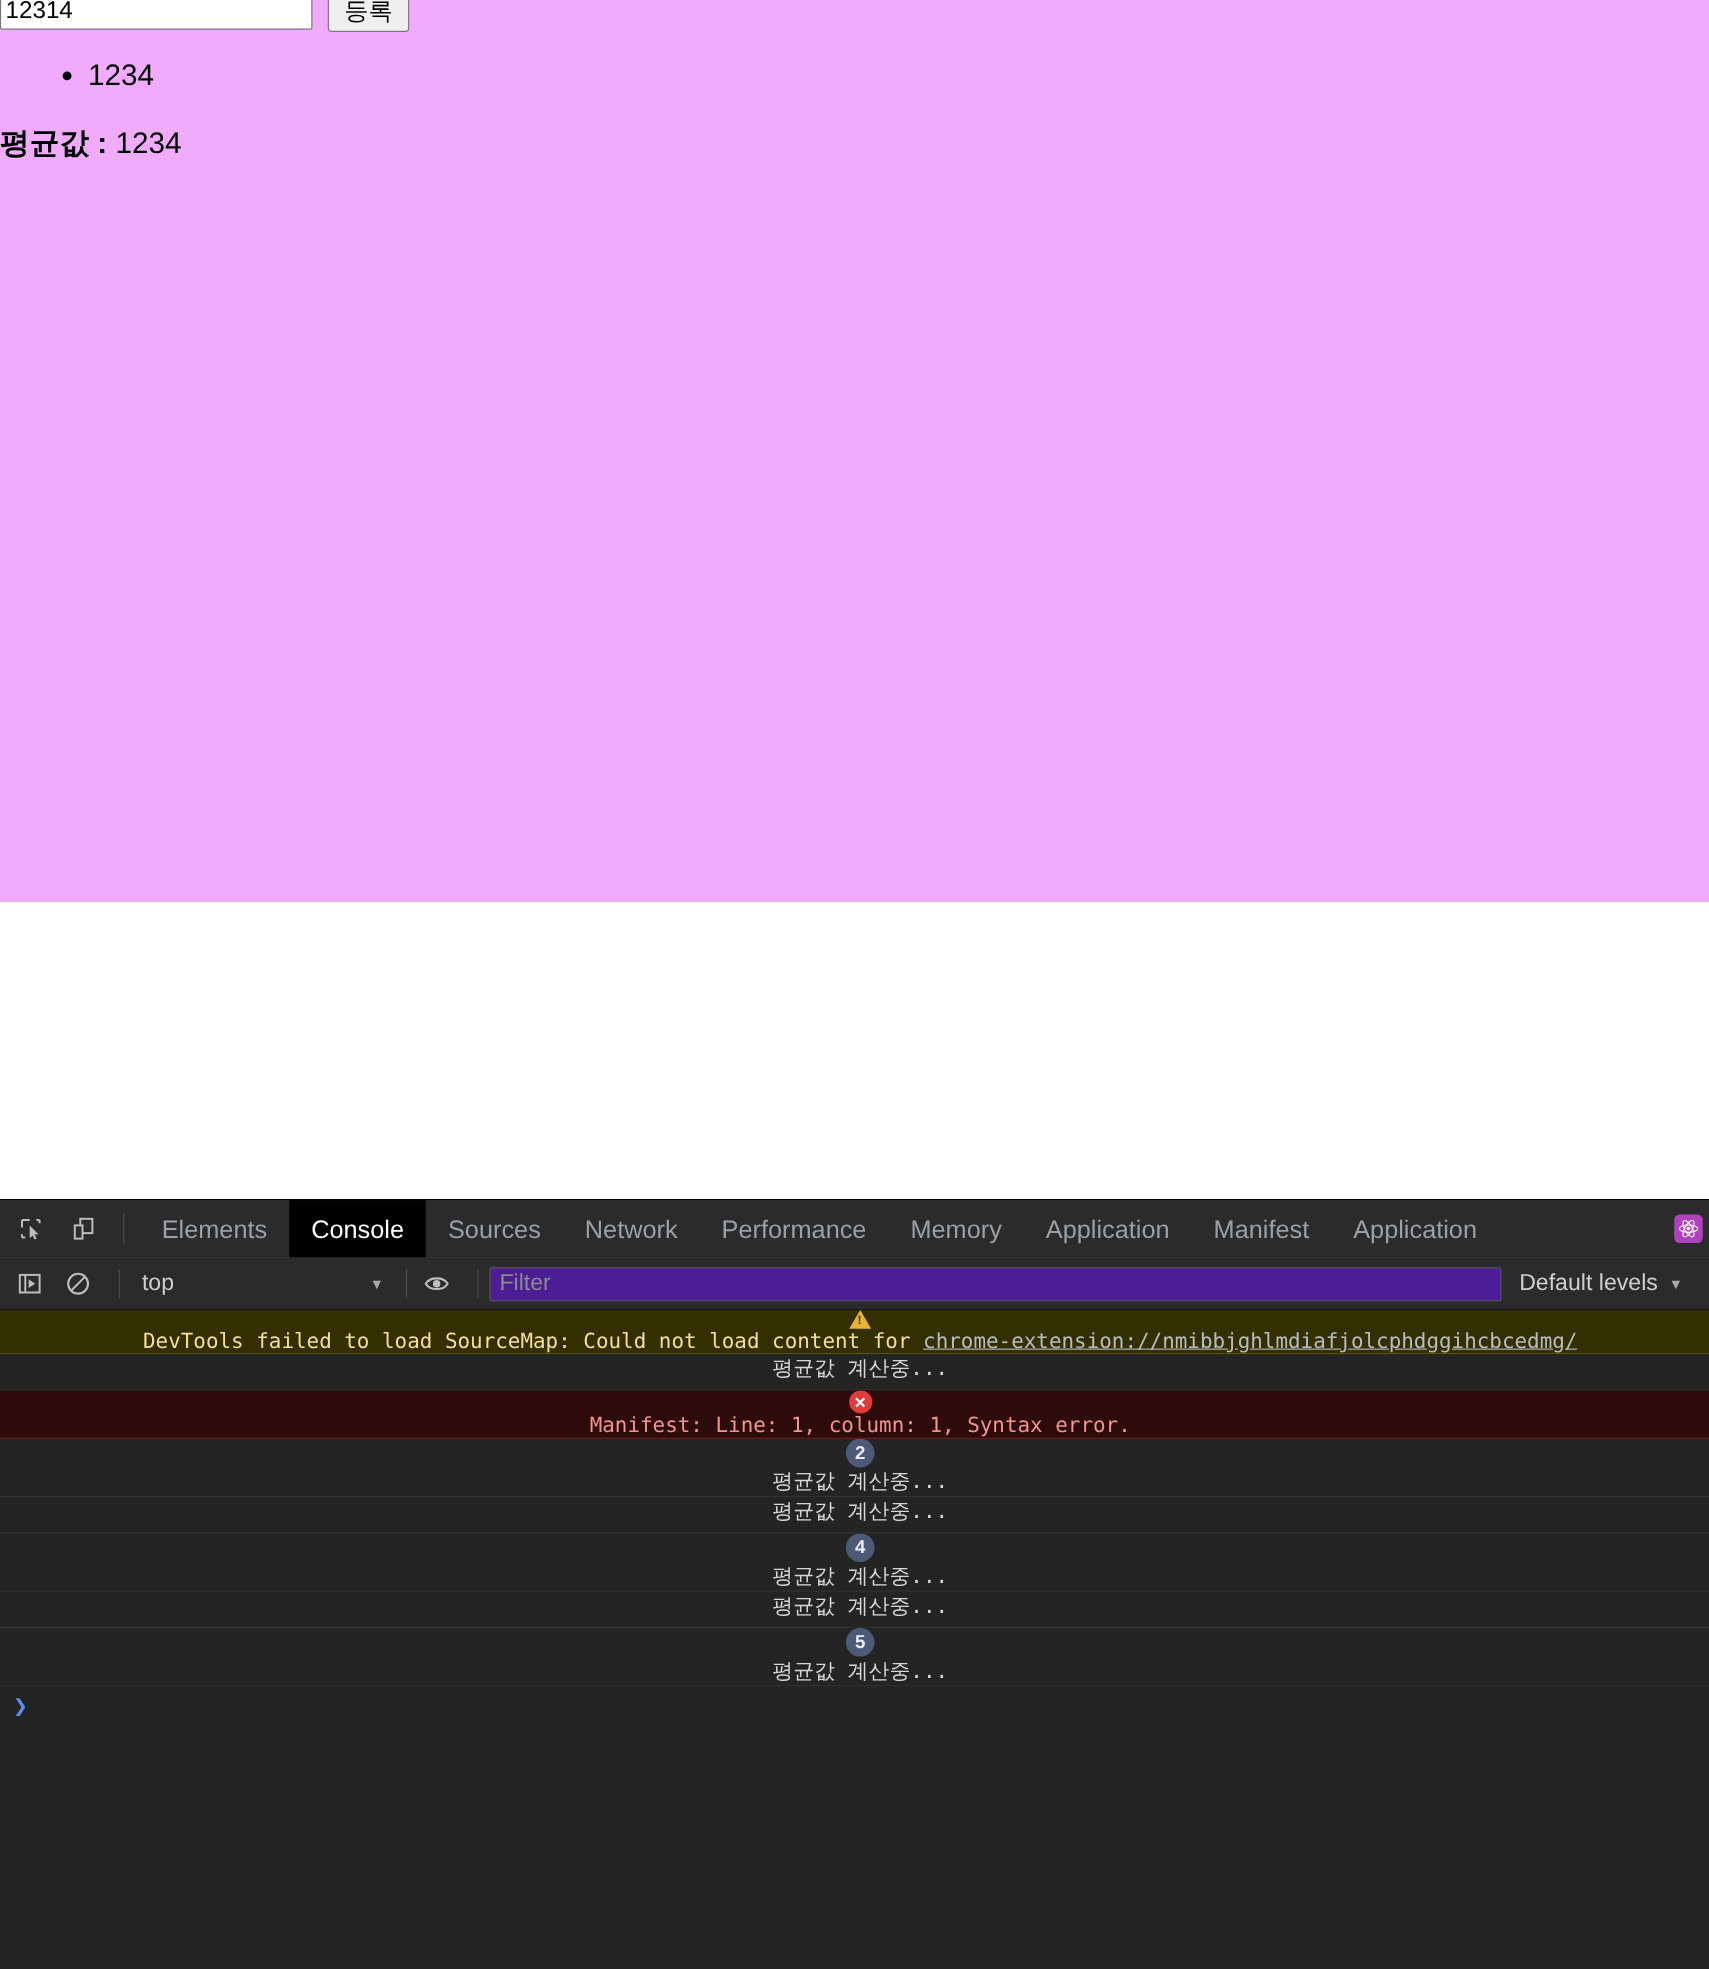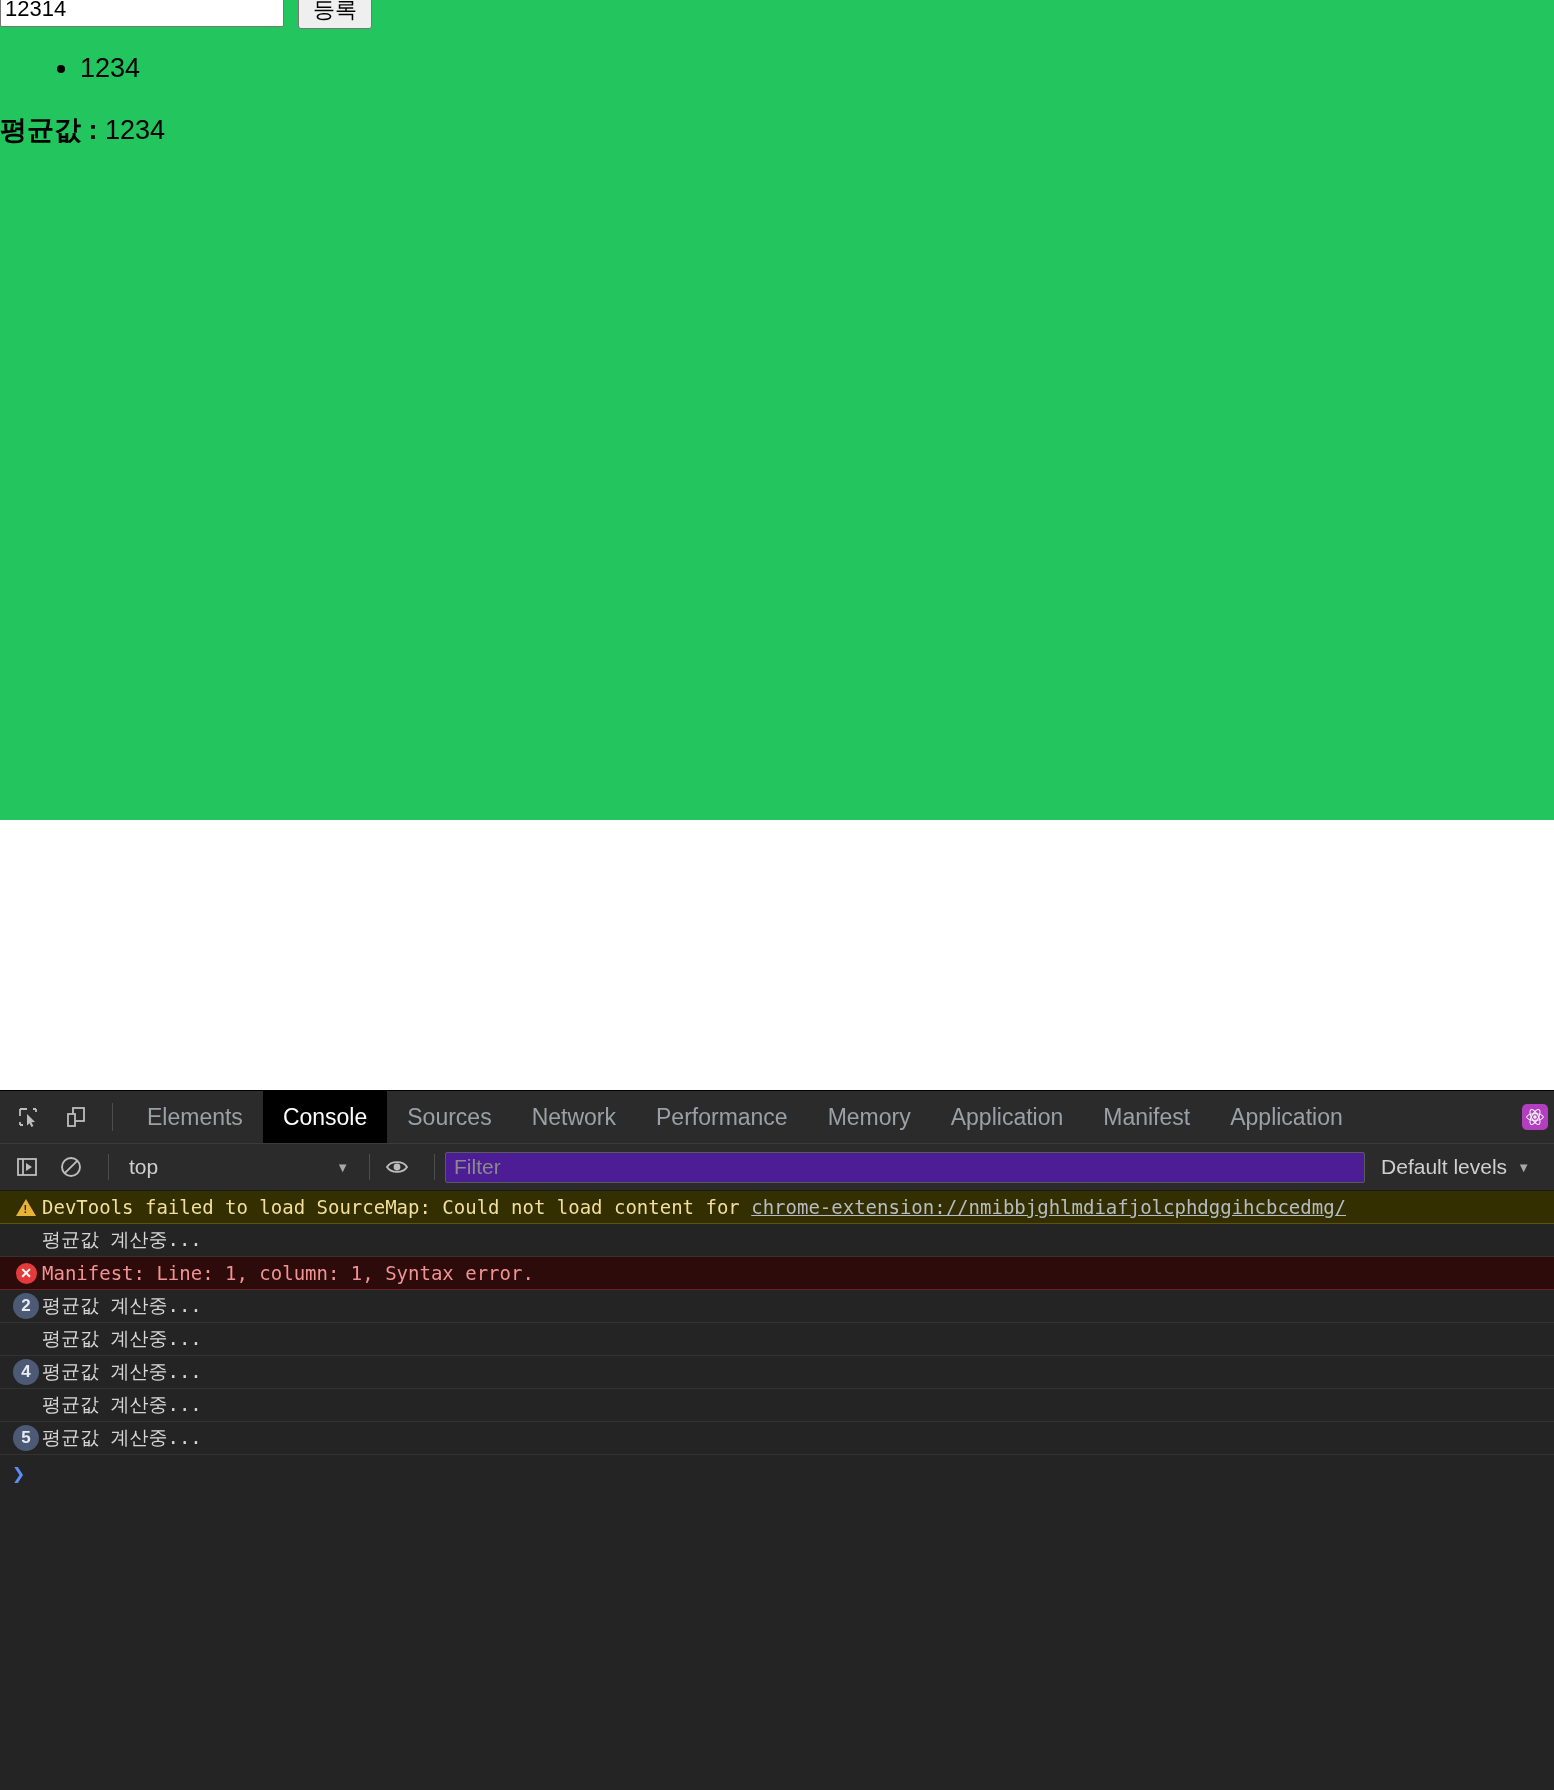--- a/index.html
+++ b/index.html
@@ -14,21 +14,21 @@
     overflow: hidden;
     position: relative;
   }
 
   
   #page-area {
     position: absolute;
     left: 0; top: 0;
     width: 1554px;
     height: 820px;
-    background: #22c55e;
+    background: #f0abfc;
     overflow: hidden;
   }
 
   .form-row {
     position: absolute;
     left: 0;
     top: -10px;
     display: flex;
     align-items: flex-start;
     gap: 0;
@@ -248,20 +248,21 @@
     align-items: center;
     min-height: 33px;
     box-sizing: border-box;
     border-bottom: 1px solid #323232;
     padding: 0 0 0 10px;
     font-family: "DejaVu Sans Mono", monospace;
     font-size: 19px;
     color: #d6d6d6;
     white-space: nowrap;
     overflow: hidden;
+    flex-direction: column;
   }
   .con-row.warn {
     background: #332f00;
     border-bottom-color: #5c5400;
     color: #f3df9b;
   }
   .con-row.error {
     background: #2d0b0b;
     border-bottom-color: #6b2020;
     color: #f09393;

